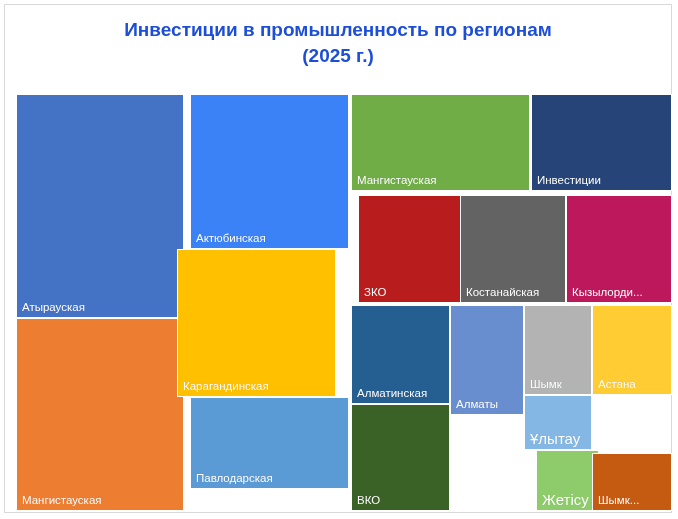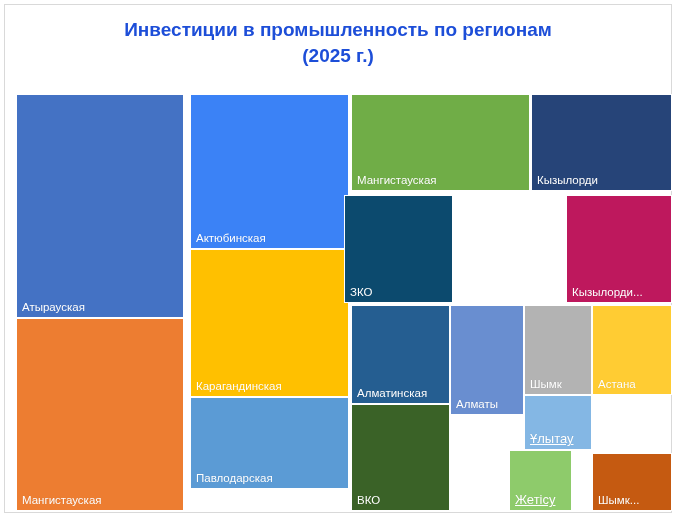--- a/index.html
+++ b/index.html
@@ -54,22 +54,21 @@
     position: absolute;
     left: 5px;
     bottom: 3px;
     font-size: 11.5px;
     color: #ffffff;
     white-space: nowrap;
     line-height: 14px;
     text-shadow: 0 0 1px rgba(0,0,0,0.12);
   }
   .tile-label.small {
-    font-size: 13px;
-    text-decoration: underline;
+    font-size: 15px;
   }
 </style>
 </head>
 <body>
 
 <div id="canvas">
   <div id="chart-frame">
 
     <div id="chart-title">
       <div>Инвестиции в промышленность по регионам</div>
@@ -79,34 +78,37 @@
     <div id="treemap">
         <div class="tile" style="left: 0px; top: 0px; width: 168px; height: 224px; background: rgb(68, 114, 196);">
           <div class="tile-label">Атырауская</div>
         </div>
         <div class="tile" style="left: 0px; top: 224px; width: 168px; height: 193px; background: rgb(237, 125, 49);">
           <div class="tile-label">Мангистауская</div>
         </div>
         <div class="tile" style="left: 174px; top: 0px; width: 159px; height: 155px; background: #3b82f6;">
           <div class="tile-label">Актюбинская</div>
         </div>
-        <div class="tile" style="left: 174px; top: 155px; width: 159px; height: 148px; background: rgb(255, 192, 0);">
+        <div class="tile" style="left: 161px; top: 155px; width: 159px; height: 148px; background: rgb(255, 192, 0);">
           <div class="tile-label">Карагандинская</div>
         </div>
         <div class="tile" style="left: 174px; top: 303px; width: 159px; height: 92px; background: rgb(91, 155, 213);">
           <div class="tile-label">Павлодарская</div>
         </div>
         <div class="tile" style="left: 335px; top: 0px; width: 179px; height: 97px; background: rgb(112, 173, 71);">
           <div class="tile-label">Мангистауская</div>
         </div>
         <div class="tile" style="left: 515px; top: 0px; width: 141px; height: 97px; background: rgb(38, 68, 120);">
-          <div class="tile-label">Кызылорди</div>
+          <div class="tile-label">Инвестиции</div>
         </div>
-        <div class="tile" style="left: 328px; top: 101px; width: 109px; height: 108px; background: #0c4a6e;">
+        <div class="tile" style="left: 342px; top: 101px; width: 109px; height: 108px; background: #b91c1c;">
           <div class="tile-label">ЗКО</div>
+        </div>
+        <div class="tile" style="left: 444px; top: 101px; width: 106px; height: 108px; background: rgb(99, 99, 99);">
+          <div class="tile-label">Костанайская</div>
         </div>
         <div class="tile" style="left: 550px; top: 101px; width: 106px; height: 108px; background: #be185d;">
           <div class="tile-label">Кызылорди...</div>
         </div>
         <div class="tile" style="left: 335px; top: 211px; width: 99px; height: 99px; background: rgb(37, 94, 145);">
           <div class="tile-label">Алматинская</div>
         </div>
         <div class="tile" style="left: 434px; top: 211px; width: 74px; height: 110px; background: rgb(105, 142, 208);">
           <div class="tile-label">Алматы</div>
         </div>
@@ -115,21 +117,21 @@
         </div>
         <div class="tile" style="left: 576px; top: 211px; width: 80px; height: 90px; background: rgb(255, 204, 51);">
           <div class="tile-label">Астана</div>
         </div>
         <div class="tile" style="left: 335px; top: 310px; width: 99px; height: 107px; background: rgb(58, 98, 39);">
           <div class="tile-label">ВКО</div>
         </div>
         <div class="tile" style="left: 508px; top: 301px; width: 68px; height: 55px; background: rgb(132, 183, 228);">
           <div class="tile-label small">Ұлытау</div>
         </div>
-        <div class="tile" style="left: 493px; top: 356px; width: 63px; height: 61px; background: rgb(142, 203, 107); text-align: right;">
+        <div class="tile" style="left: 520px; top: 356px; width: 63px; height: 61px; background: rgb(142, 203, 107); text-align: right;">
           <div class="tile-label small">Жетісу</div>
         </div>
         <div class="tile" style="left: 576px; top: 359px; width: 80px; height: 58px; background: rgb(197, 90, 17);">
           <div class="tile-label">Шымк...</div>
         </div>
       </div>
 
   </div>
 </div>
 

